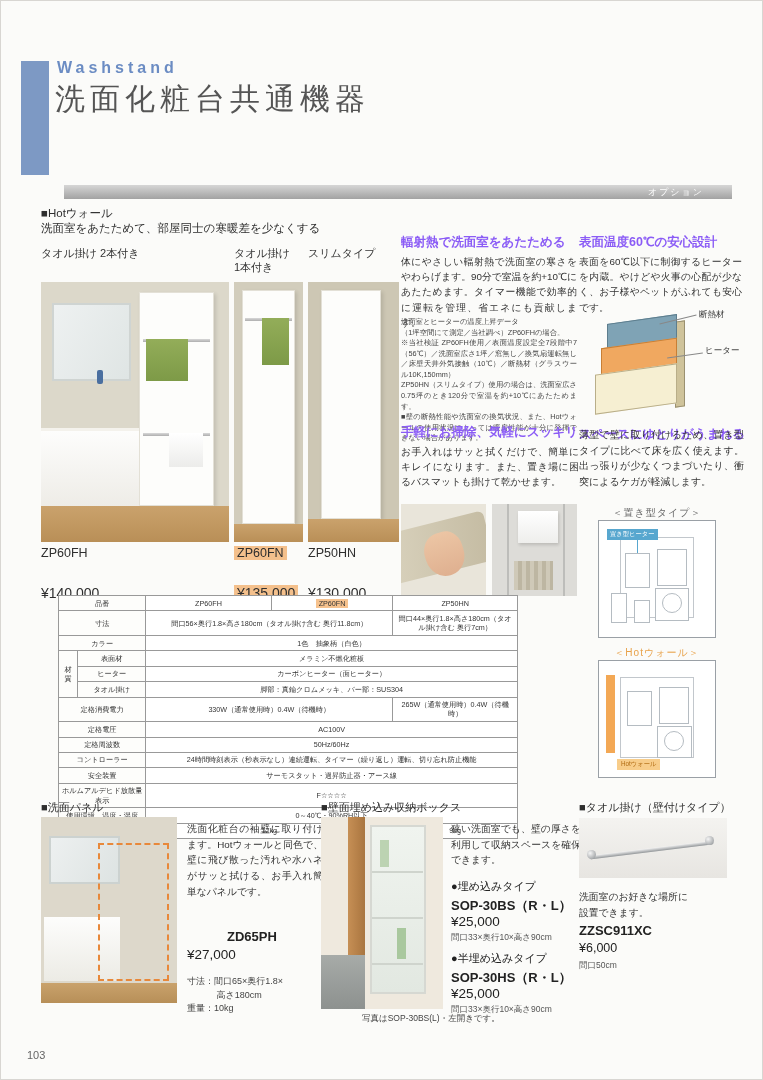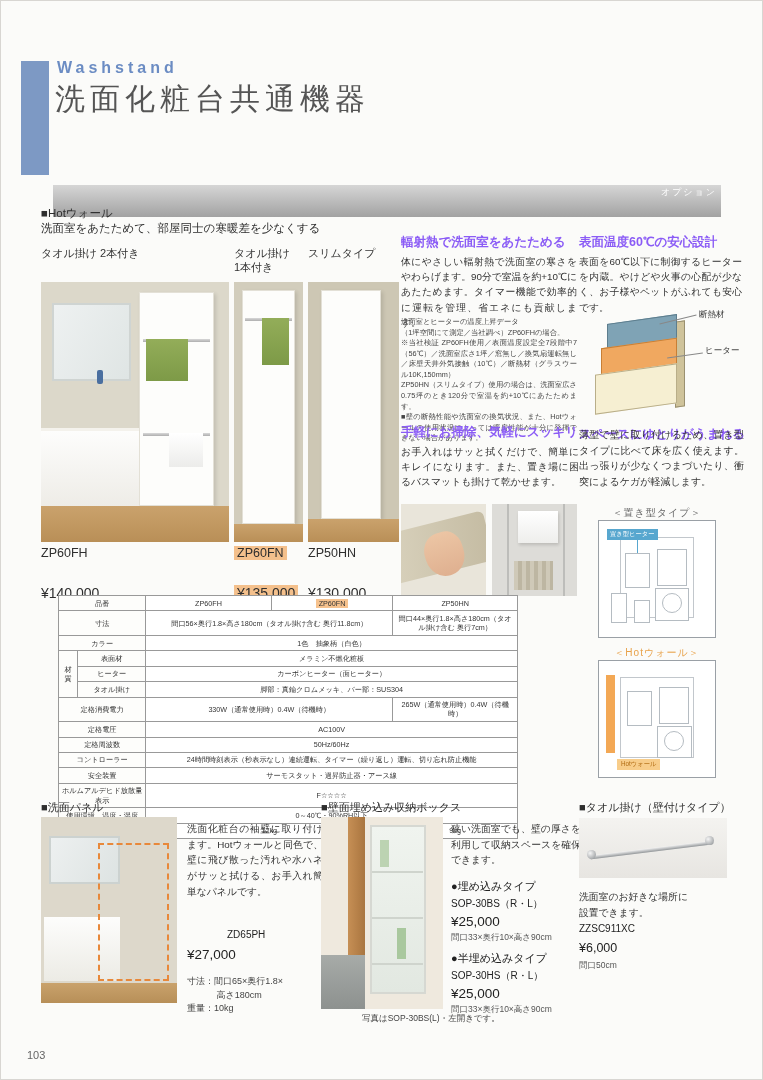--- a/index.html
+++ b/index.html
@@ -4,23 +4,23 @@
 <style>
   * { margin:0; padding:0; box-sizing:border-box; }
   html,body { width:763px; background:#e9e8e6; font-family:"Liberation Sans", sans-serif; }
   #page { position:relative; width:763px; height:1080px; background:#fbfbf9; border:1px solid #d8d6d2; overflow:hidden; color:#333; }
 
   
   .blue-bar { position:absolute; left:20px; top:60px; width:28px; height:114px; background:#7d99c4; }
   .eyebrow { position:absolute; left:56px; top:58px; font-size:16px; letter-spacing:4px; color:#6b8cc3; font-weight:bold; }
   .page-title { position:absolute; left:54px; top:78px; font-size:30px; letter-spacing:5px; color:#555; font-weight:500; }
 
-  .option-bar { position:absolute; left:52px; top:184px; width:668px; height:32px;
+  .option-bar { position:absolute; left:63px; top:184px; width:668px; height:14px;
     background:linear-gradient(#d6d6d6,#a2a2a2); color:#fff; font-size:9px; line-height:14px;
-    text-align:right; padding-right:4px; letter-spacing:2px; }
+    text-align:right; padding-right:28px; letter-spacing:2px; }
 
   .sec-title { position:absolute; font-size:11.5px; color:#2e2e2e; }
   .sub-line { position:absolute; font-size:11.5px; color:#2e2e2e; }
 
   .variant { position:absolute; top:245px; font-size:11px; color:#333; white-space:pre-line; line-height:1.3; }
 
   .photo { position:absolute; top:281px; height:260px; overflow:hidden; background:#dcd8ca; }
   .photo * { position:absolute; }
   .ph-floor { left:0; bottom:0; width:100%; height:14%; background:linear-gradient(#caa26c,#b98f57); }
   .ph-mirror { left:6%; top:8%; width:42%; height:30%; background:linear-gradient(120deg,#eef1f1,#dfe5e4); border:2px solid #cfd4d2; }
@@ -66,21 +66,21 @@
   
   .spec-wrap { position:absolute; left:57px; top:594px; width:460px; }
   table.spec { width:100%; border-collapse:collapse; font-size:7.2px; color:#333; }
   table.spec td { border:1px solid #999; text-align:center; vertical-align:middle; padding:2.5px 2px; line-height:1.3; background:#fff; }
   table.spec td.rowlabel, table.spec td.glabel { background:#fdfdfb; }
   table.spec td.glabel { width:20px; }
 
   
   .b-title { position:absolute; font-size:11px; color:#2e2e2e; }
   .b-body { position:absolute; font-size:9.8px; line-height:1.6; color:#333; text-align:justify; white-space:pre-line; }
-  .b-model { position:absolute; font-size:10px; color:#222; font-weight:400; }
+  .b-model { position:absolute; font-size:13px; color:#222; font-weight:700; }
   .b-price { position:absolute; font-size:13.5px; color:#222; }
   .b-specs { position:absolute; font-size:9px; line-height:1.5; color:#444; white-space:pre-line; }
   .b-size { position:absolute; font-size:8.5px; color:#555; }
   .b-bullet { position:absolute; font-size:11px; color:#222; }
   .b-caption { position:absolute; font-size:8.5px; color:#444;margin-left:41px; }
 
   .bphoto { position:absolute; overflow:hidden; }
   .bphoto * { position:absolute; }
   .dash-rect { border:2px dashed #e8883a; background:transparent; }
 

